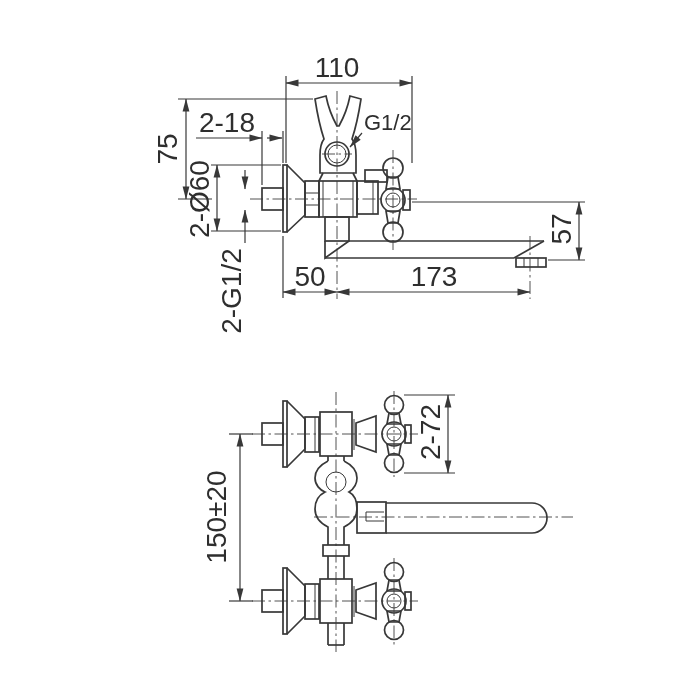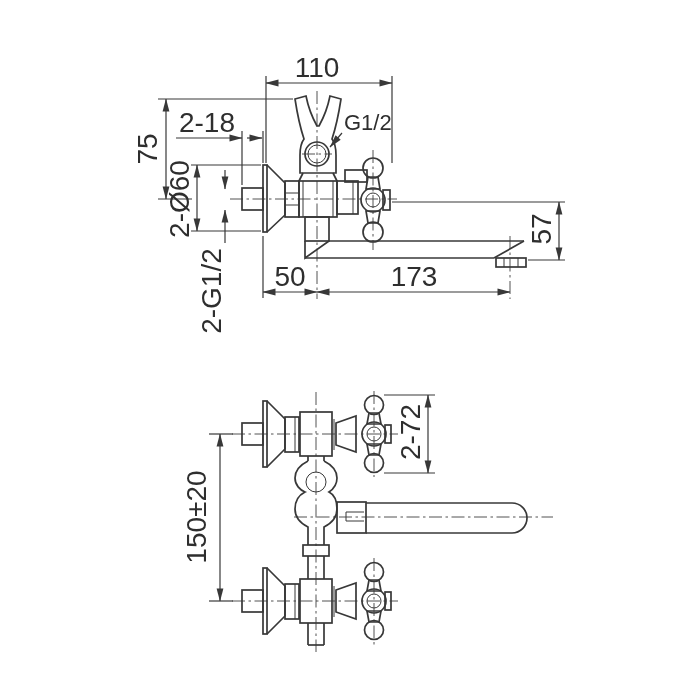--- a/index.html
+++ b/index.html
@@ -1,16 +1,16 @@
 <!DOCTYPE html>
 <html><head>
 <meta charset="utf-8">
 <style>
   html,body{margin:0;padding:0;background:#ffffff;}
-  .stage{width:648px;height:700px;position:relative;background:#fff;font-family:"Liberation Sans",sans-serif;}
+  .stage{width:648px;height:700px;position:relative;background:#fff;font-family:"Liberation Sans",sans-serif;padding-left:20px;}
   svg{display:block;}
   .o{stroke:#383838;fill:none;stroke-width:1.7px;}
   .t{stroke:#383838;fill:none;stroke-width:1px;}
   .d{stroke:#383838;fill:none;stroke-width:1.2px;}
   .c{stroke:#404040;fill:none;stroke-width:0.9px;stroke-dasharray:13 3.5 2.5 3.5;}
   text.dim{font-family:"Liberation Sans",sans-serif;font-size:28px;fill:#2e2e2e;text-anchor:middle;}
   text.sm{font-family:"Liberation Sans",sans-serif;font-size:22px;fill:#2e2e2e;text-anchor:start;}
 </style>
 </head>
 <body>

